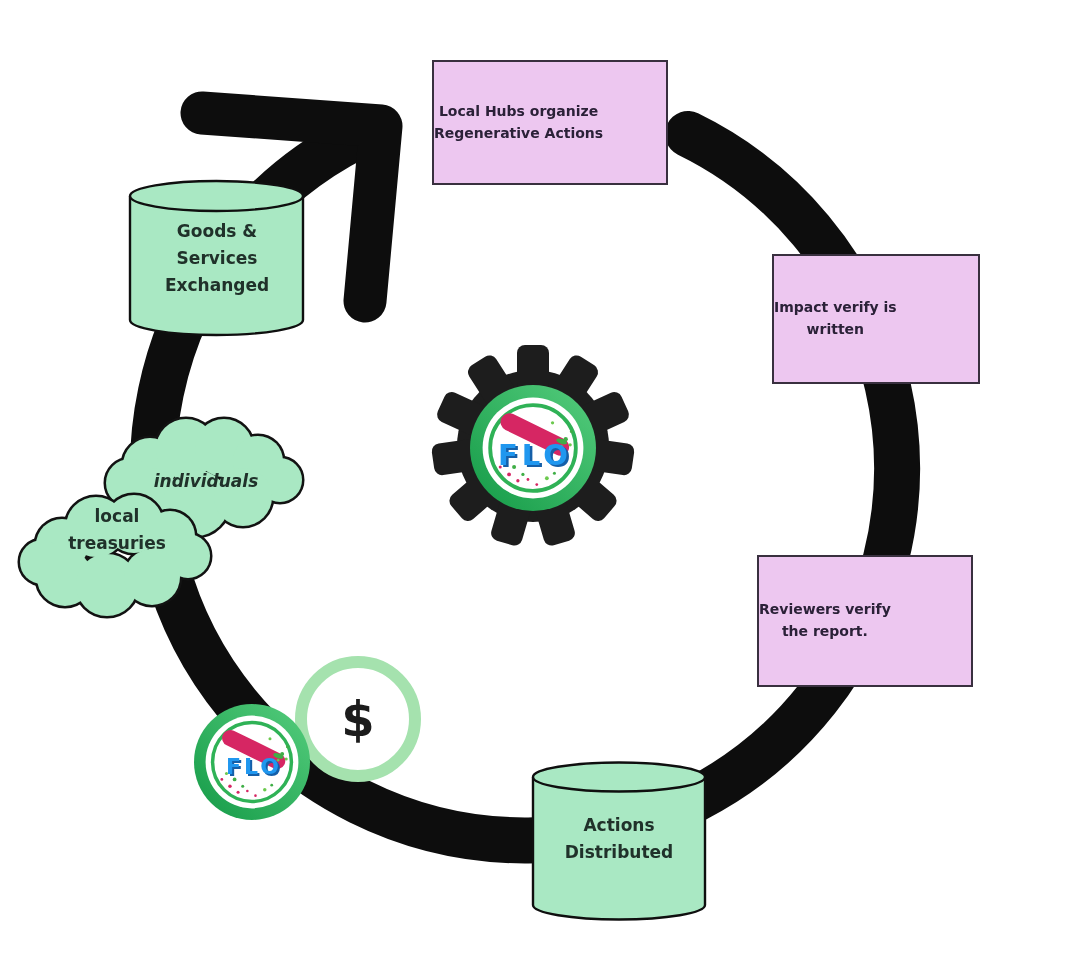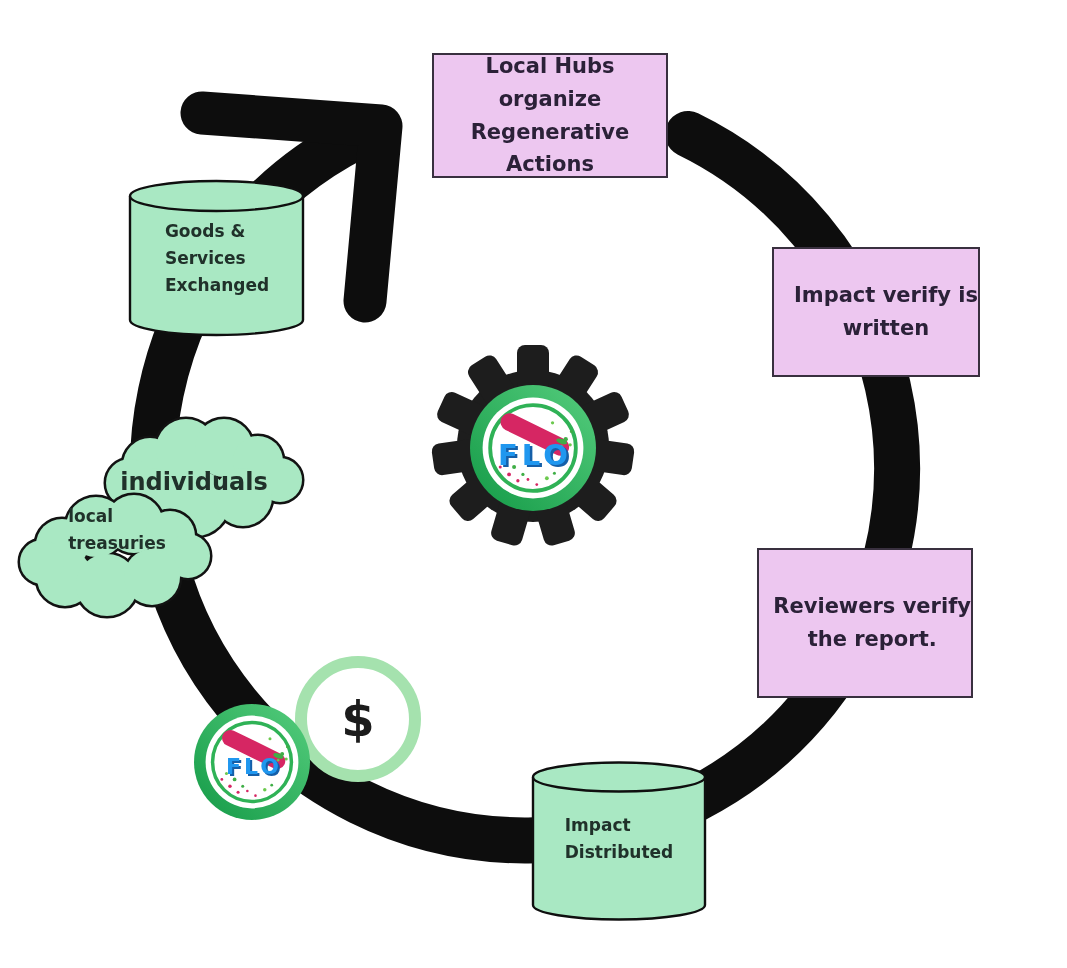--- a/index.html
+++ b/index.html
@@ -34,32 +34,33 @@
   .splat-g{fill:#3fae46;}
   .splat-g2{fill:#6cc94e;}
   .splat-p{fill:#d62663;}
   .swoosh{fill:var(--flo-pink,#d62663);}
 
   
   .pink-box{
     position:absolute;z-index:2;
     background:var(--box-pink,#edc7f0);
     border:2px solid var(--box-border,#39303f);
-    display:flex;align-items:center;justify-content:flex-end;
-    text-align:center;font-weight:700;font-size:21px;line-height:1.55;
+    display:flex;align-items:center;justify-content:flex-start;
+    text-align:center;font-weight:700;font-size:14px;line-height:1.55;
     color:var(--text-pink-box,#2b2138);
     white-space:pre-line;
     box-sizing:border-box;
+    margin-top:7px;
   }
 
   
   .shape-label{
     position:absolute;z-index:2;
     transform:translate(-50%,-50%);
-    text-align:left;font-weight:700;font-size:17px;line-height:1.6;
+    text-align:center;font-weight:700;font-size:17px;line-height:1.6;
     color:var(--text-green-shape,#20312a);
     white-space:pre-line;
   }
   .flo-text{
     color:var(--flo-blue,#2097ef);
     text-shadow:2.5px 2.5px 0 var(--flo-blue-shadow,#155fa8);
     letter-spacing:4px;line-height:1;
   }
   .flo-text-center{font-size:29px;}
   .flo-text-coin{font-size:22px;letter-spacing:3px;text-shadow:2px 2px 0 var(--flo-blue-shadow,#155fa8);}
@@ -170,31 +171,31 @@
   </svg>
 
   <div class="pink-box" style="left:432px;top:53px;width:236px;height:125px;">
     <span>Local Hubs organize
 Regenerative Actions</span>
   </div>
   <div class="pink-box" style="left:772px;top:247px;width:208px;height:130px;">
     <span>Impact verify is
 written</span>
   </div>
-  <div class="pink-box" style="left:757px;top:548px;width:216px;height:150px;">
+  <div class="pink-box" style="left:757px;top:548px;width:216px;height:132px;">
     <span>Reviewers verify
 the report.</span>
   </div>
 
   <div class="shape-label" style="left:217px;top:259px;">Goods &amp;
 Services
 Exchanged</div>
-  <div class="shape-label" style="left:619px;top:839px;">Impact
+  <div class="shape-label" style="left:619px;top:839px;">Actions
 Distributed</div>
-  <div class="shape-label" style="left:194px;top:482px;font-size:24px;">individuals</div>
+  <div class="shape-label" style="left:206px;top:482px;font-size:17px;font-style:italic;">individuals</div>
   <div class="shape-label" style="left:117px;top:530px;">local
 treasuries</div>
 
   <div class="shape-label flo-text flo-text-center" style="left:535px;top:455px;">FLO</div>
   <div class="shape-label flo-text flo-text-coin" style="left:254px;top:767px;">FLO</div>
   <div class="shape-label dollar-text" style="left:358px;top:719px;">$</div>
 
 </div>
 
 </body></html>

